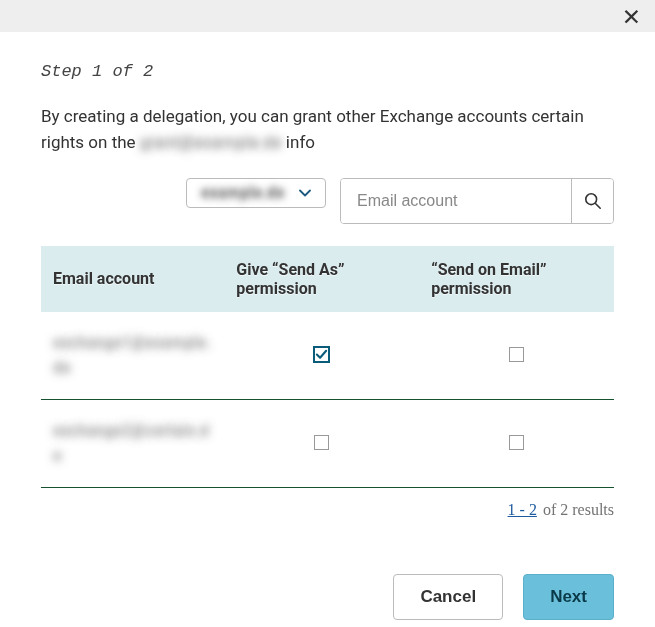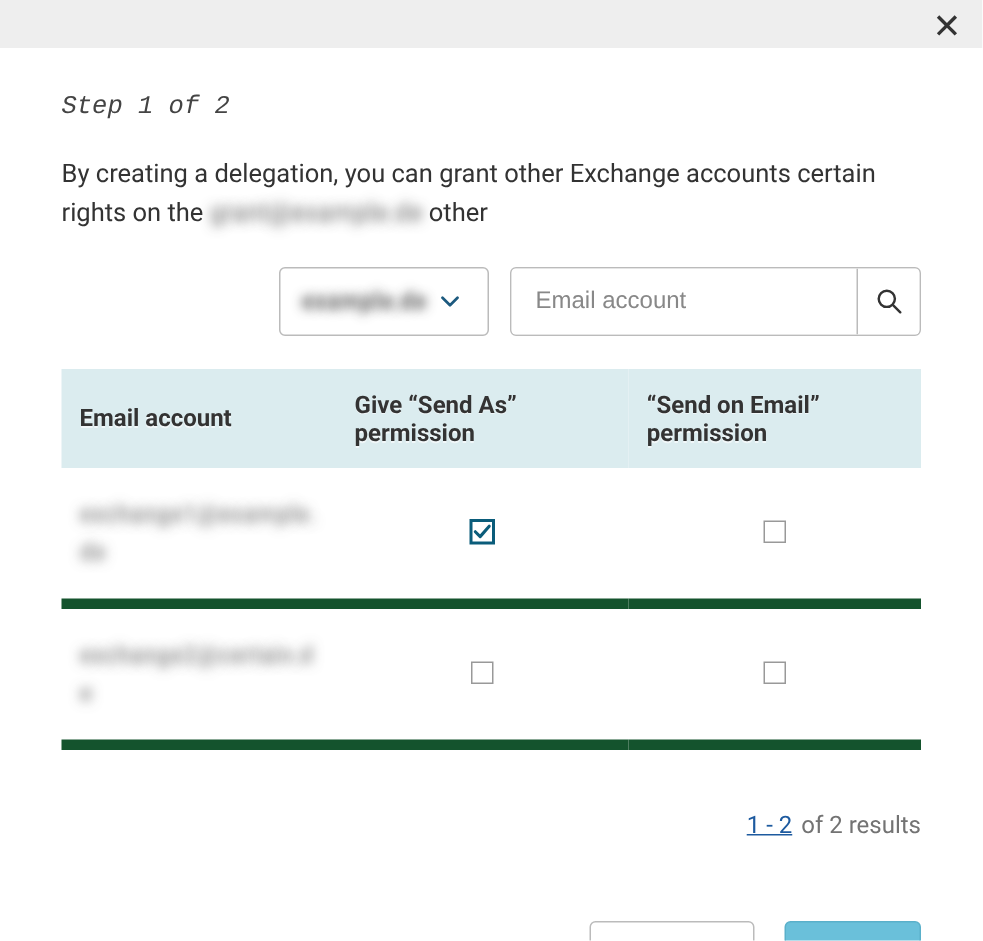--- a/index.html
+++ b/index.html
@@ -62,25 +62,25 @@
     }
     .controls-row {
       display: flex;
       justify-content: flex-end;
       gap: 14px;
       margin-bottom: 22px;
     }
     .dropdown {
       border: 1px solid #bbb;
       border-radius: 4px;
-      height: 46px;
+      height: 30px;
       min-width: 140px;
       display: flex;
       align-items: center;
-      justify-content: flex-start;
+      justify-content: space-between;
       padding: 0 14px;
       cursor: pointer;
       gap: 10px;
     }
     .dropdown .blurred-sel {
       font-weight: 700;
       color: transparent;
       text-shadow: 0 0 7px rgba(60,60,60,0.85);
     }
     .chevron-down {
@@ -129,21 +129,21 @@
       font-weight: 700;
       color: #333;
       padding: 14px 12px;
       text-align: left;
       text-shadow: 0 1px 0 rgba(255,255,255,0.6);
     }
     .perm-table thead th:first-child {
       text-align: left;
     }
     .perm-table tbody td {
-      border-bottom: 7px solid #14532d;
+      border-bottom: 1px solid #14532d;
       padding: 18px 12px;
       font-size: 16px;
       text-align: center;
       vertical-align: middle;
     }
     .perm-table tbody td:first-child {
       text-align: left;
     }
     .row-email {
       color: transparent;
@@ -174,23 +174,24 @@
       align-items: center;
       justify-content: center;
     }
     .cb-checked svg {
       width: 13px;
       height: 13px;
     }
     .pagination-row {
       display: flex;
       justify-content: flex-end;
-      margin-top: 40px;
+      margin-top: 13px;
       font-size: 16px;
       gap: 6px;
+      font-family: Liberation Serif, serif;
     }
     .page-link {
       color: #1d5a9f;
       text-decoration: underline;
       cursor: pointer;
     }
     .page-text {
       color: #737373;
     }
     .footer-row {
@@ -224,21 +225,21 @@
   <span class="close-btn">✕</span>
 </div>
 
 <div class="modal-content">
 
   <div class="header-row">
     <span class="step-indicator">Step 1 of 2</span>
   </div>
 
   <p class="description">
-    <span>By creating a delegation, you can grant other Exchange accounts certain rights on the </span><span class="blurred">grant@example.de</span><span> other</span>
+    <span>By creating a delegation, you can grant other Exchange accounts certain rights on the </span><span class="blurred">grant@example.de</span><span> info</span>
   </p>
 
   <div class="controls-row">
     <div class="dropdown">
       <span class="blurred-sel">example.de</span>
       <svg class="chevron-down" viewBox="0 0 12 12">
           <path d="M1 3.5 L6 8.5 L11 3.5" stroke="#1d5a7f" stroke-width="1.8" fill="none" stroke-linecap="round" stroke-linejoin="round"></path>
         </svg>
     </div>
     <div class="search-group">

